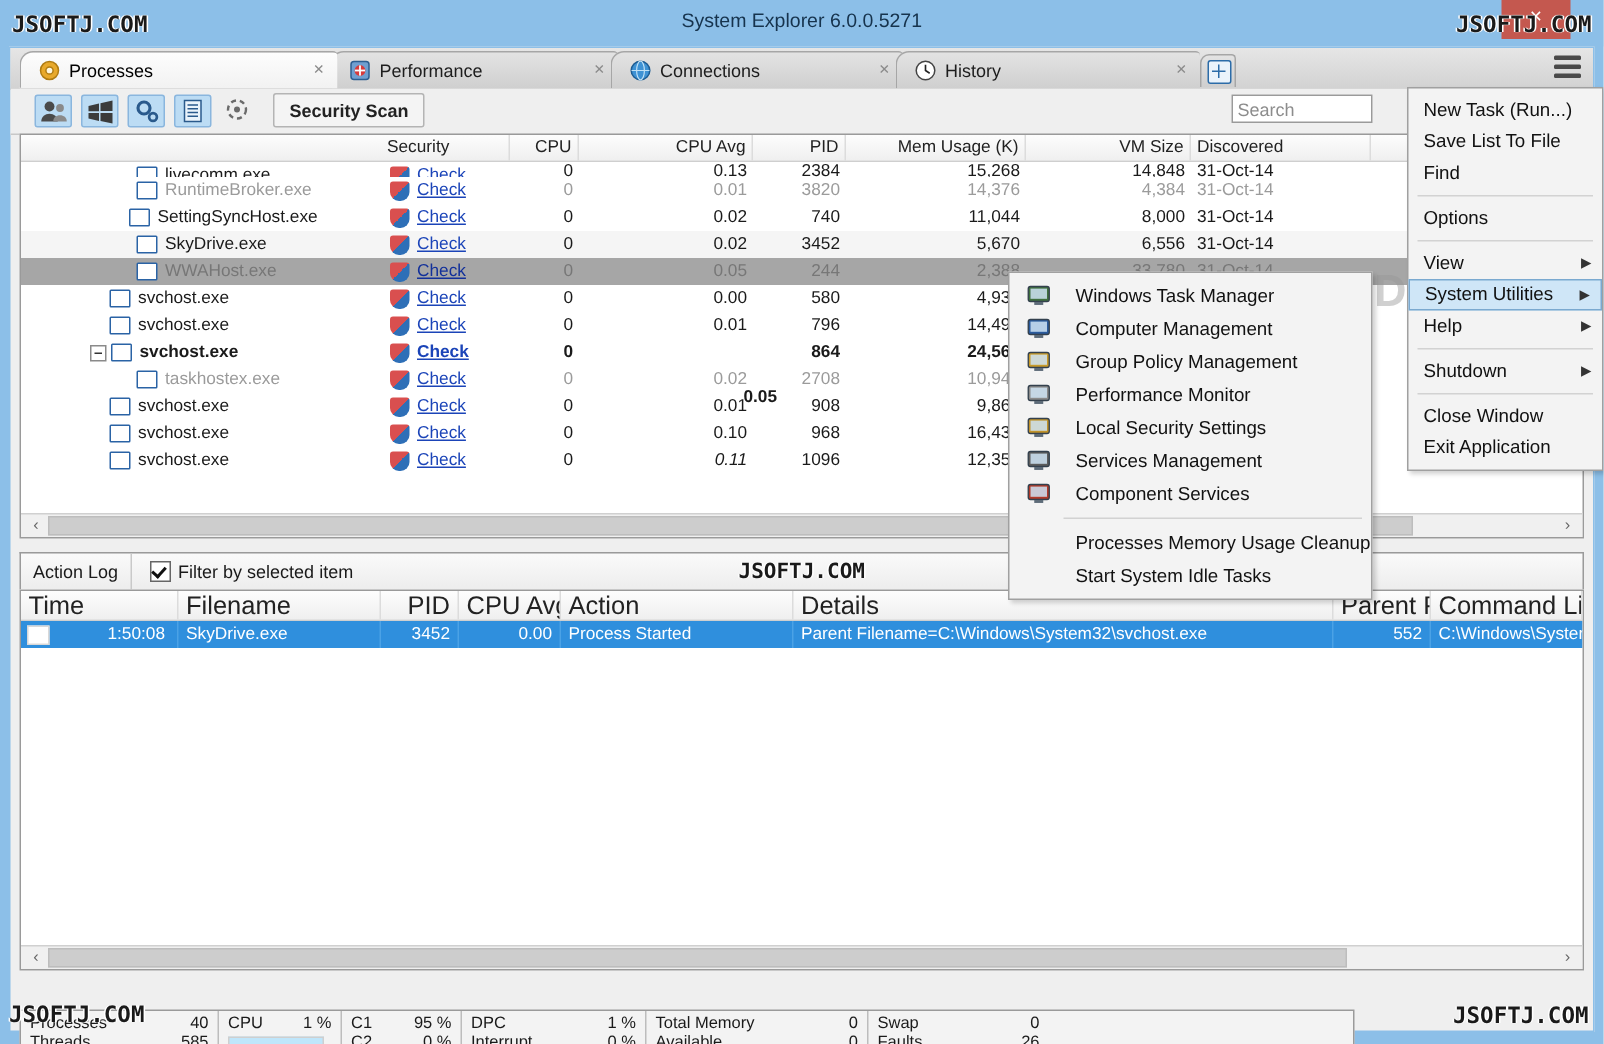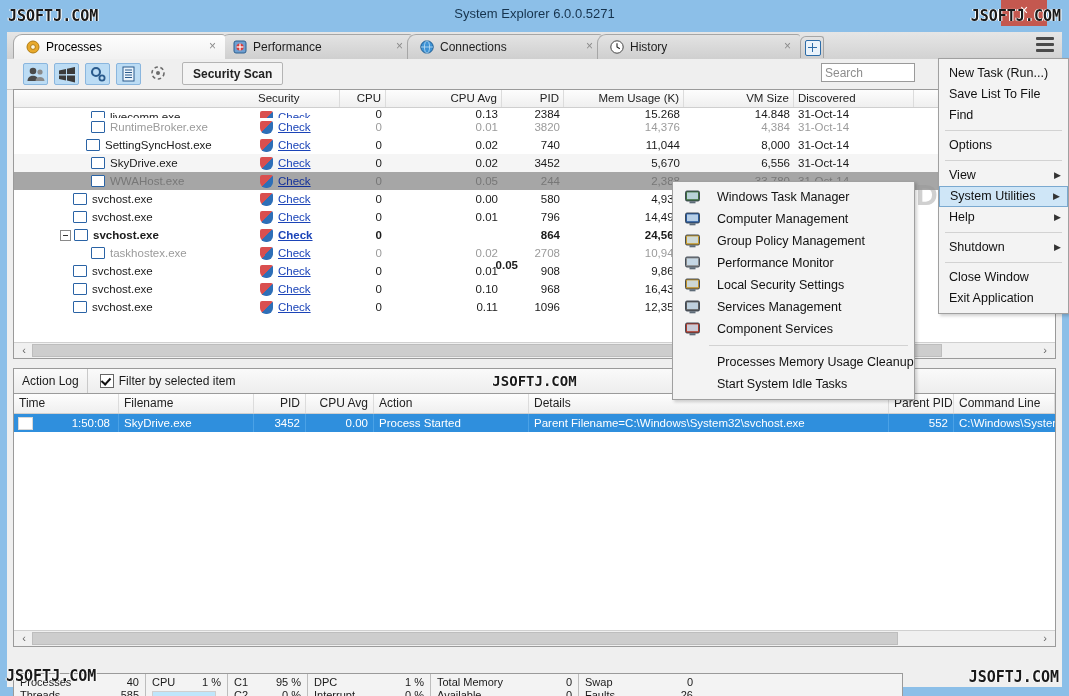--- a/index.html
+++ b/index.html
@@ -192,21 +192,21 @@
     border:solid #111;border-width:0 2px 2px 0;transform:rotate(42deg);
   }
   .wm-mid{position:absolute;left:0;top:4px;width:1041px;text-align:center;font-size:14px;}
 
   .atable{
     position:absolute;left:6px;top:361px;width:1043px;height:254px;
     background:#fff;border:1px solid #9a9a9a;box-sizing:border-box;overflow:hidden;
   }
   .ahead{position:relative;height:19px;background:linear-gradient(#fdfdfd,#efefef);border-bottom:1px solid #cfcfcf;}
   .ahead .hc{
-    position:absolute;top:0;height:19px;line-height:19px;font-size:12px;color:#222;
+    position:absolute;top:0;height:19px;line-height:19px;font-size:17px;color:#222;
     border-right:1px solid #dcdcdc;box-sizing:border-box;padding:0 5px;white-space:nowrap;overflow:hidden;
   }
   .ahead .hc.r{text-align:right;}
   .arow{position:relative;height:18px;background:#2f8fdd;}
   .arow .ac{
     position:absolute;top:0;height:18px;line-height:18px;font-size:11.5px;color:#fff;
     box-sizing:border-box;padding:0 5px;white-space:nowrap;overflow:hidden;
     border-right:1px solid #4ba2e6;
   }
   .arow .ac.r{text-align:right;}
@@ -617,21 +617,21 @@
                 <span>svchost.exe</span>
               </div>
             </div>
             <div class="pc" style="left: 240px; width: 86px; padding: 0px 0px 0px 6px;">
               <div class="nameCell">
                 <span class="shield"></span>
                 <span class="chk">Check</span>
               </div>
             </div>
             <div class="pc r" style="left: 326px; width: 46px;">0</div>
-            <div class="pc r" style="left: 372px; width: 116px;">0.11</div>
+            <div class="pc r" style="left: 372px; width: 116px; font-style: italic;">0.11</div>
             <div class="pc r" style="left: 488px; width: 62px;">1096</div>
             <div class="pc r" style="left: 550px; width: 120px;">12,356</div>
             <div class="pc r" style="left: 670px; width: 110px;"></div>
             <div class="pc" style="left: 780px; width: 120px;"></div>
           </div>
         </div>
 
       <div class="hscroll" style="left:0;bottom:0;width:1041px;">
         <span class="arrow l">‹</span>
         <span class="arrow r">›</span>

